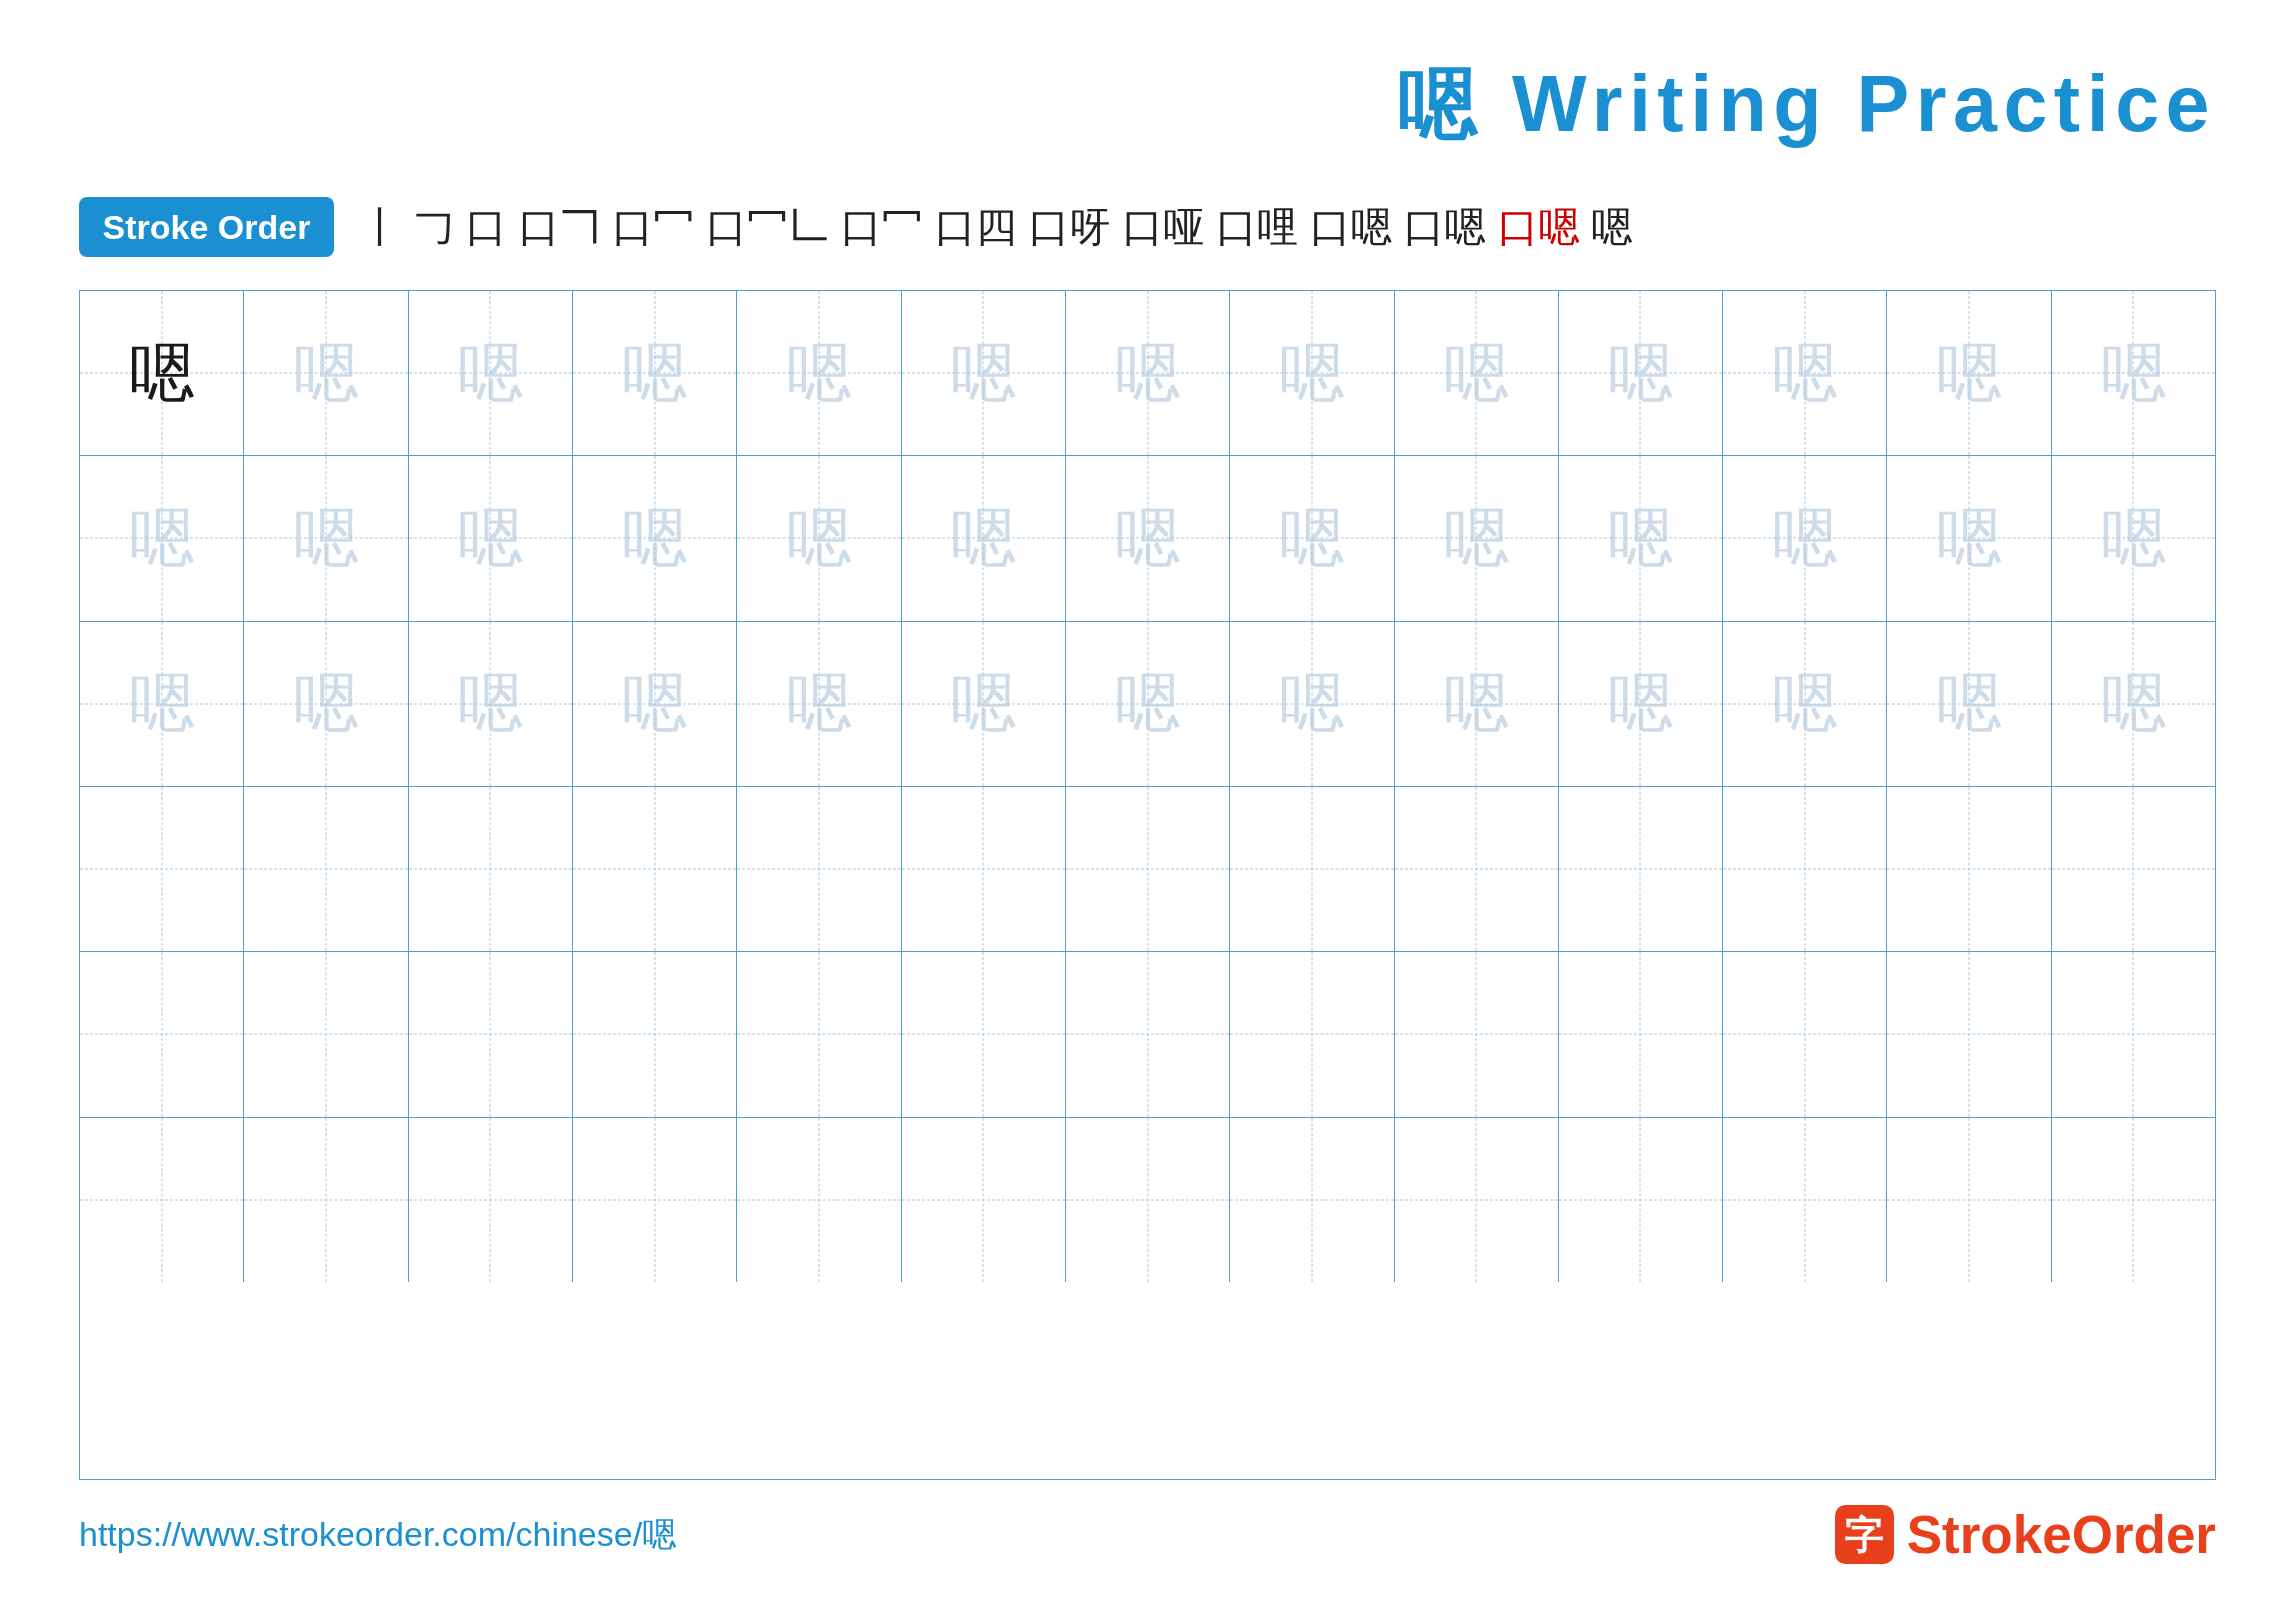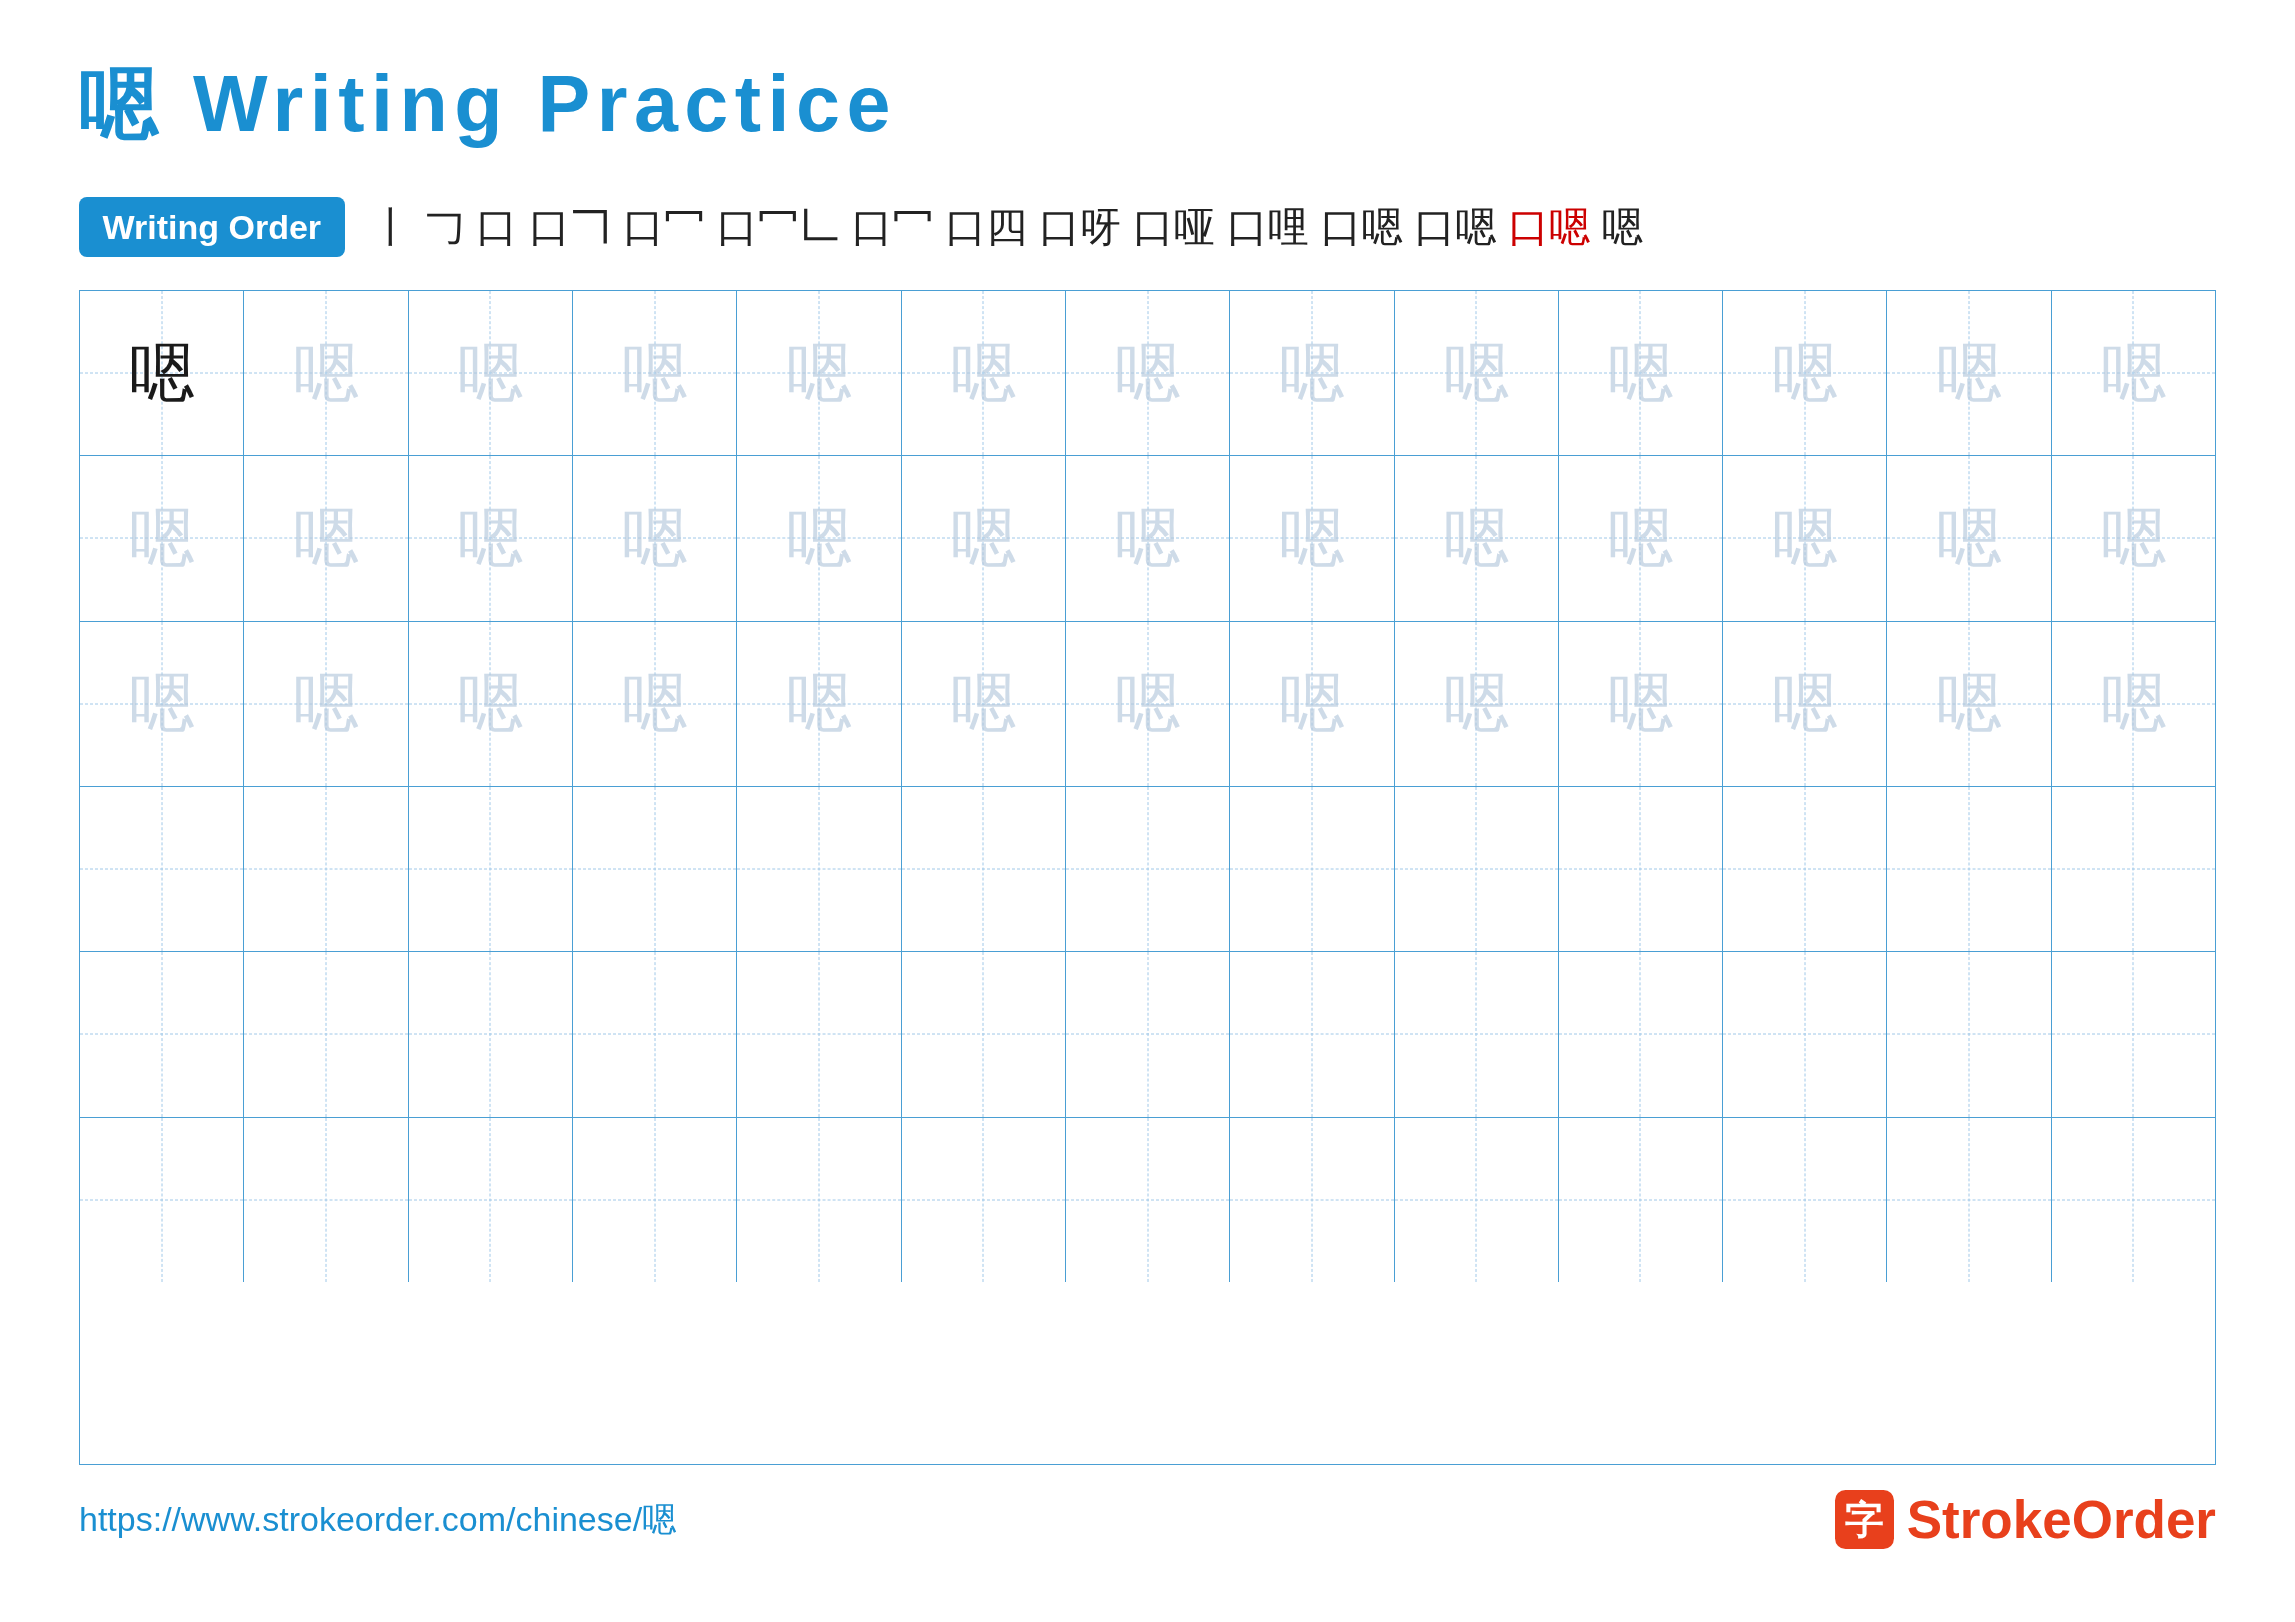--- a/index.html
+++ b/index.html
@@ -11,22 +11,22 @@
       position: relative;
       overflow: hidden;
     }
 
     .page-container {
       width: 2295px;
       height: 1622px;
       background: #fff;
       display: flex;
       flex-direction: column;
-      align-items: flex-start;
-      padding: 52px 79px 72px 79px;
+      align-items: flex-end;
+      padding: 52px 79px 57px 79px;
     }
 
     .page-title {
       font-size: 79px;
       font-weight: bold;
       color: #1a8fd1;
       margin-bottom: 39px;
       text-align: center;
       letter-spacing: 6.5px;
     }
@@ -187,21 +187,21 @@
 <body>
 
 <div class="page-container">
 
   <h1 class="page-title">
     <span>嗯</span>
     <span>Writing Practice</span>
   </h1>
 
   <div class="stroke-order-row">
-    <div class="stroke-order-badge">Writing Order</div>
+    <div class="stroke-order-badge">Stroke Order</div>
     <div class="stroke-sequence">
       <span class="stroke-step">丨</span>
       <span class="stroke-step">𠃌</span>
       <span class="stroke-step">口</span>
       <span class="stroke-step">口𠃍</span>
       <span class="stroke-step">口冖</span>
       <span class="stroke-step">口冖𠃊</span>
       <span class="stroke-step">口冖𠃎</span>
       <span class="stroke-step">口四</span>
       <span class="stroke-step">口呀</span>

